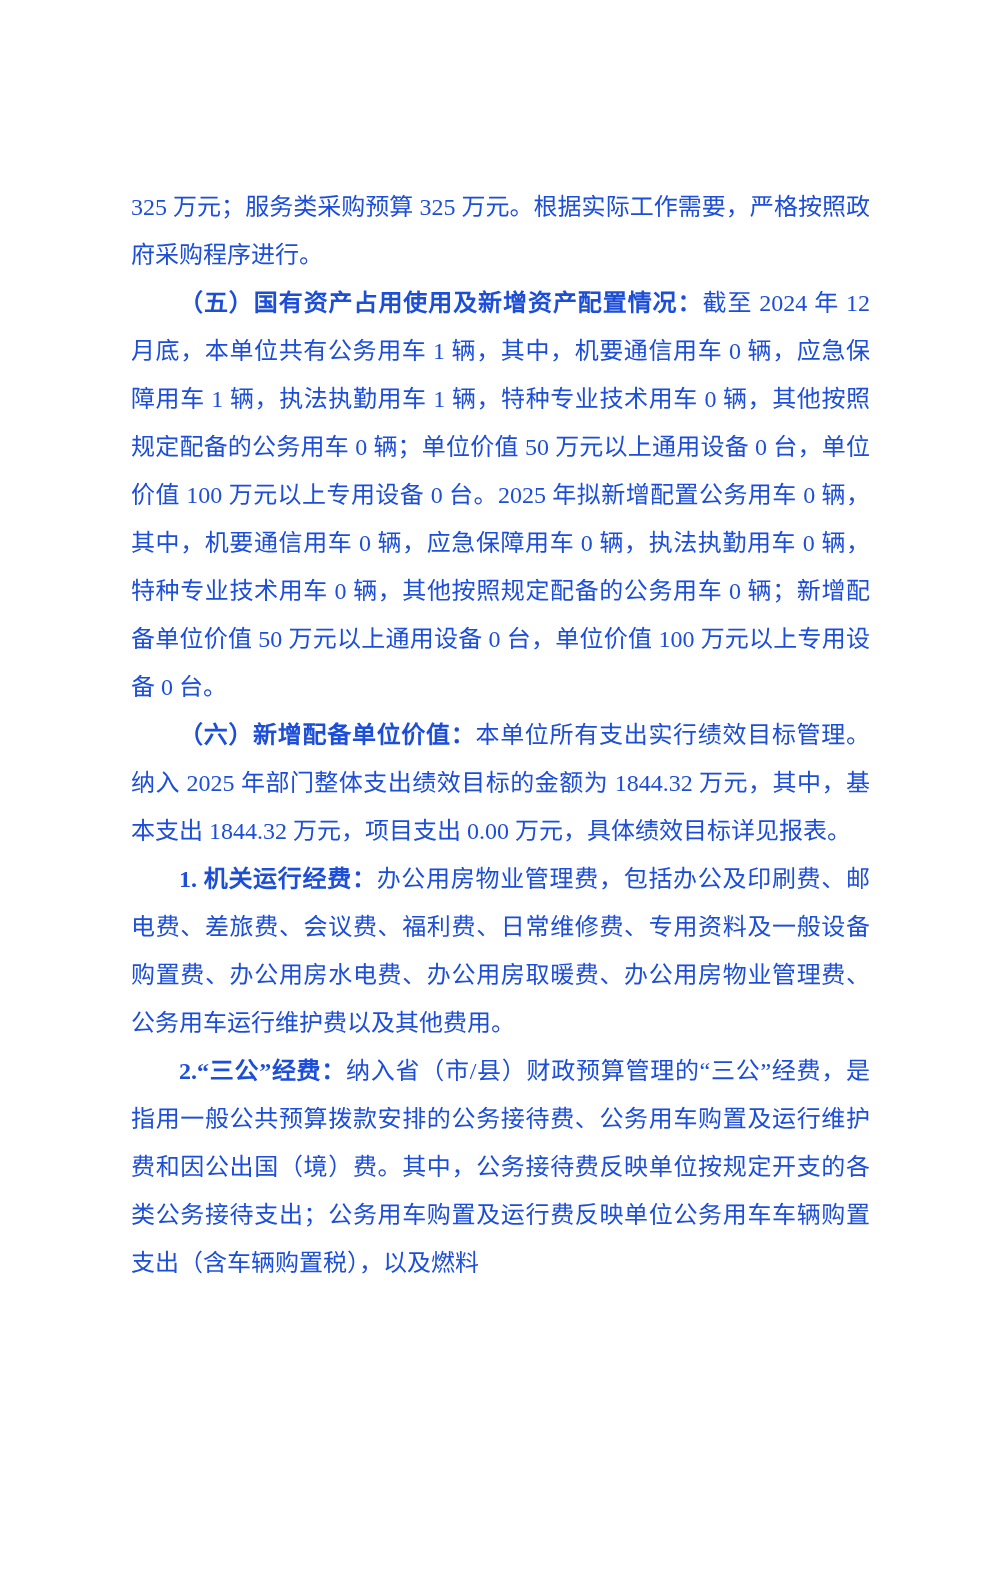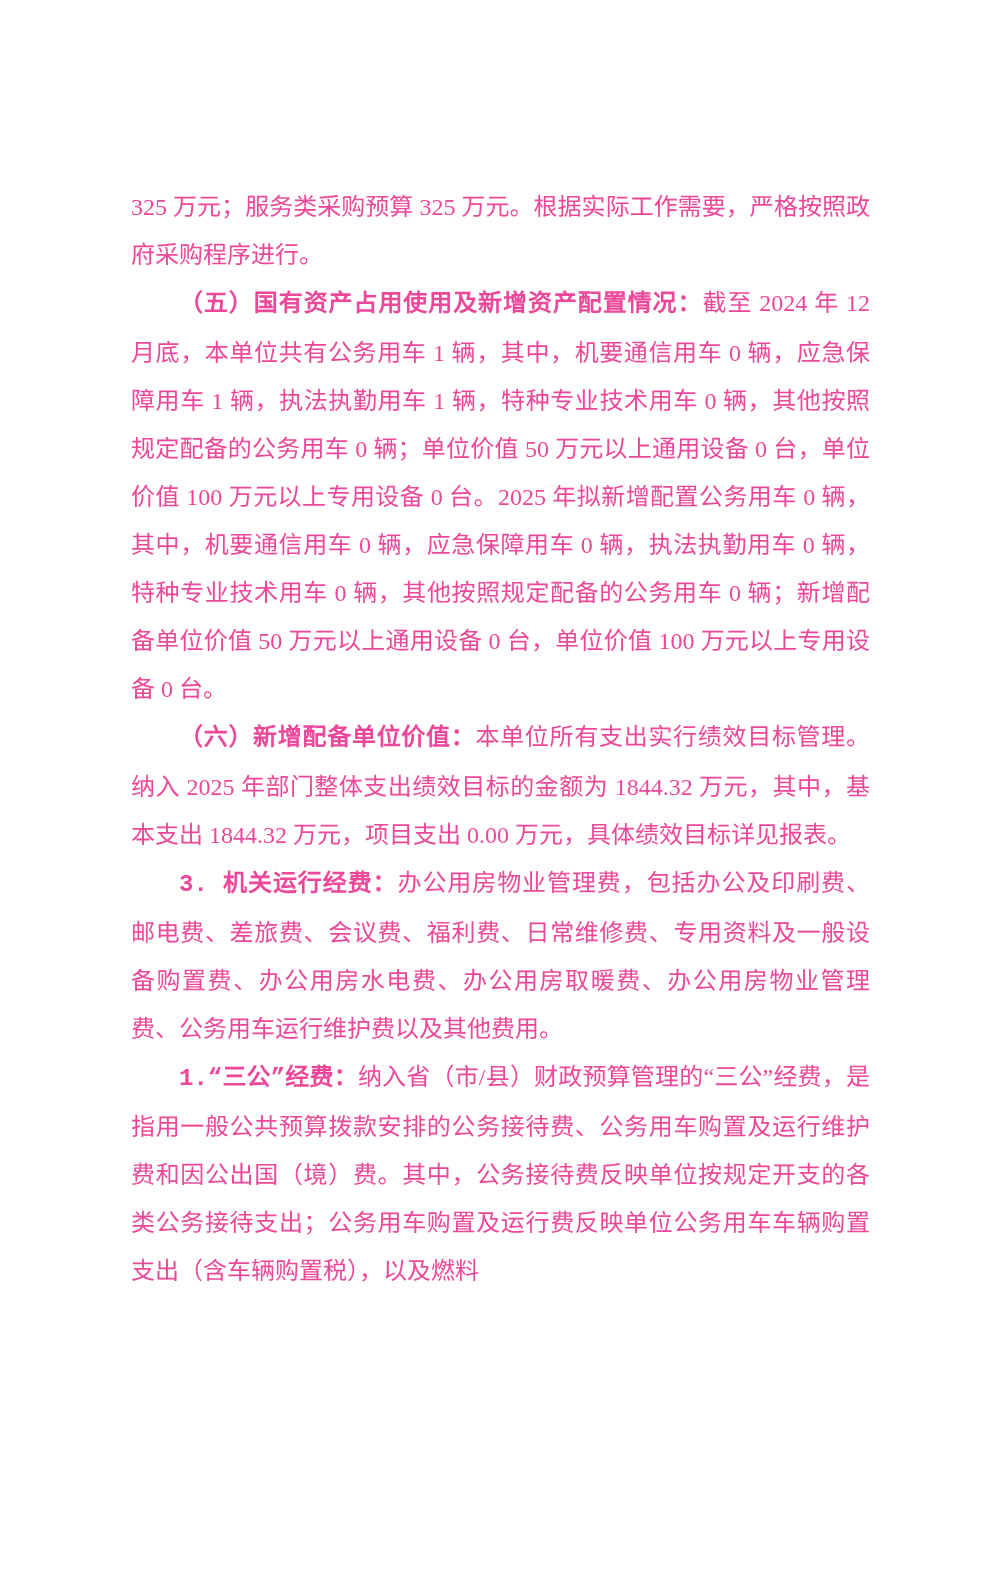--- a/index.html
+++ b/index.html
@@ -13,43 +13,43 @@
     width: 1000px;
     height: 1571px;
     margin: 0 auto;
     background: #ffffff;
     box-sizing: border-box;
     padding: 183px 130px 0 131px;
     overflow: hidden;
     font-family: "Liberation Serif", "DejaVu Serif", serif;
     font-size: 24px;
     line-height: 48px;
-    color: #ec4899;
+    color: #1d4ed8;
   }
   .para {
     margin: 0;
     text-align: justify;
     text-justify: inter-ideograph;
     word-break: break-all;
   }
   .para.indent {
     text-indent: 2em;
   }
   .seg { font-weight: 400; }
-  .seg.bold { font-weight: 700; font-family: Liberation Mono, monospace; }
+  .seg.bold { font-weight: 700; }
 </style>
 </head>
 <body>
 
 <div class="page">
 
   <p class="para"><span class="seg">325 万元；服务类采购预算 325 万元。根据实际工作需要，严格按照政府采购程序进行。</span></p>
 
   <p class="para indent"><span class="seg bold">（五）国有资产占用使用及新增资产配置情况：</span><span class="seg">截至 2024 年 12 月底，本单位共有公务用车 1 辆，其中，机要通信用车 0 辆，应急保障用车 1 辆，执法执勤用车 1 辆，特种专业技术用车 0 辆，其他按照规定配备的公务用车 0 辆；单位价值 50 万元以上通用设备 0 台，单位价值 100 万元以上专用设备 0 台。2025 年拟新增配置公务用车 0 辆，其中，机要通信用车 0 辆，应急保障用车 0 辆，执法执勤用车 0 辆，特种专业技术用车 0 辆，其他按照规定配备的公务用车 0 辆；新增配备单位价值 50 万元以上通用设备 0 台，单位价值 100 万元以上专用设备 0 台。</span></p>
 
   <p class="para indent"><span class="seg bold">（六）新增配备单位价值：</span><span class="seg">本单位所有支出实行绩效目标管理。纳入 2025 年部门整体支出绩效目标的金额为 1844.32 万元，其中，基本支出 1844.32 万元，项目支出 0.00 万元，具体绩效目标详见报表。</span></p>
 
 
-  <p class="para indent"><span class="seg bold">3. 机关运行经费：</span><span class="seg">办公用房物业管理费，包括办公及印刷费、邮电费、差旅费、会议费、福利费、日常维修费、专用资料及一般设备购置费、办公用房水电费、办公用房取暖费、办公用房物业管理费、公务用车运行维护费以及其他费用。</span></p>
+  <p class="para indent"><span class="seg bold">1. 机关运行经费：</span><span class="seg">办公用房物业管理费，包括办公及印刷费、邮电费、差旅费、会议费、福利费、日常维修费、专用资料及一般设备购置费、办公用房水电费、办公用房取暖费、办公用房物业管理费、公务用车运行维护费以及其他费用。</span></p>
 
-  <p class="para indent"><span class="seg bold">1.“三公”经费：</span><span class="seg">纳入省（市/县）财政预算管理的“三公”经费，是指用一般公共预算拨款安排的公务接待费、公务用车购置及运行维护费和因公出国（境）费。其中，公务接待费反映单位按规定开支的各类公务接待支出；公务用车购置及运行费反映单位公务用车车辆购置支出（含车辆购置税），以及燃料</span></p>
+  <p class="para indent"><span class="seg bold">2.“三公”经费：</span><span class="seg">纳入省（市/县）财政预算管理的“三公”经费，是指用一般公共预算拨款安排的公务接待费、公务用车购置及运行维护费和因公出国（境）费。其中，公务接待费反映单位按规定开支的各类公务接待支出；公务用车购置及运行费反映单位公务用车车辆购置支出（含车辆购置税），以及燃料</span></p>
 
 </div>
 
 </body></html>

